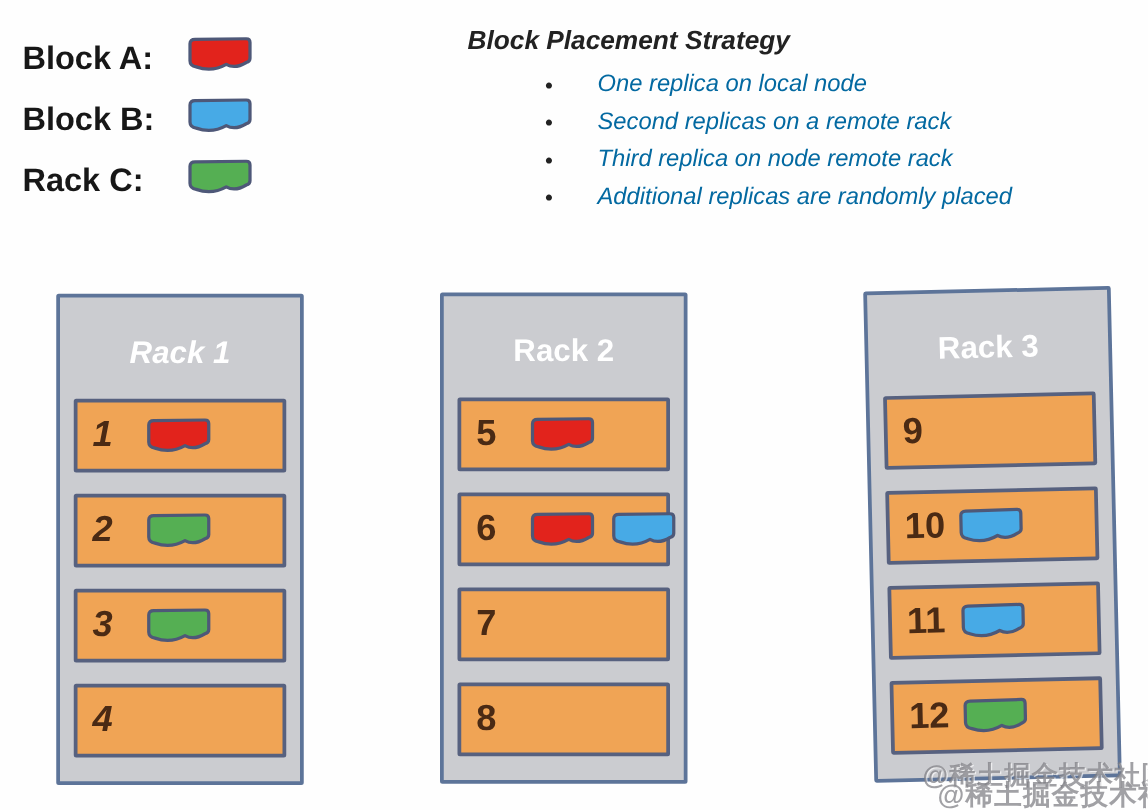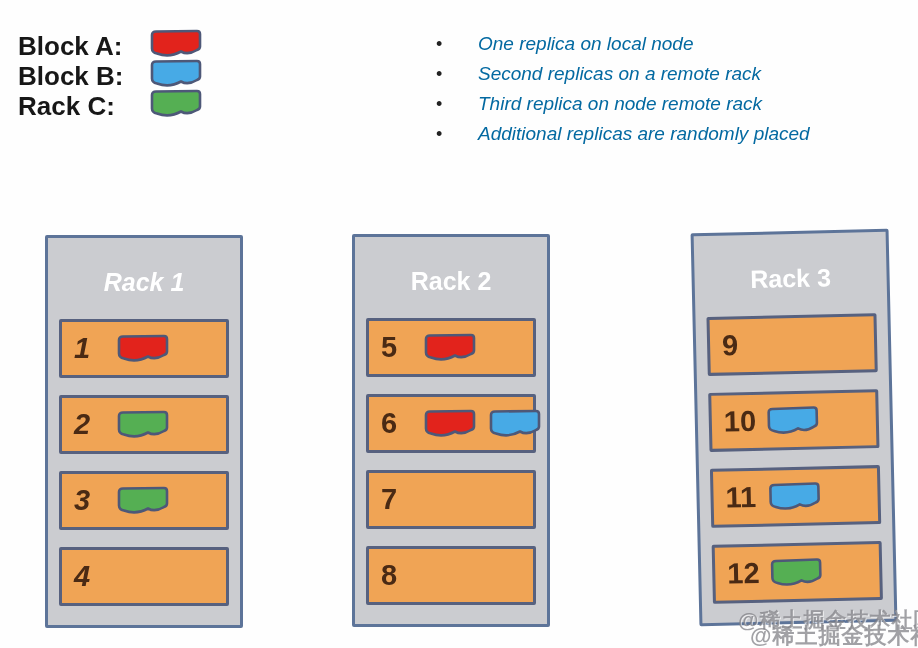--- a/index.html
+++ b/index.html
@@ -8,21 +8,21 @@
     position: relative;
     background: #fefefe;
     font-family: "Liberation Sans", sans-serif;
     color: #1d1d1d;
     overflow: hidden;
   }
 
   
   .legend {
     position: absolute; left: 18px; top: 31px;
-    display: flex; flex-direction: column; 
+    display: flex; flex-direction: column; gap: 19px;
   }
   .legend-row { display: flex; align-items: center; height: 30px; }
   .legend-label {
     width: 126px;
     font-size: 26px; font-weight: 700; color: #171717;
     letter-spacing: 0px;
   }
   .block-shape { display: inline-block; line-height: 0; }
   .legend-row .block-shape { margin-left: 4px; }
 
@@ -105,20 +105,21 @@
   </div>
   <div class="legend-row">
     <span class="legend-label">Rack C:</span>
     <span class="block-swatch"><span class="block-shape"><svg width="56" height="30" viewBox="0 0 56 30">
             <path d="M4,6 Q4,2.5 8,2.5 L49,2 Q52,2 52,5 L52,17.5 Q52,20 49,21 Q40,26.5 33,22.5 Q21.5,29 9,24.5 Q4,23.5 4,19.5 Z" fill="#55af53" stroke="#4e5878" stroke-width="2.6" stroke-linejoin="round"></path>
           </svg></span></span>
   </div>
 </div>
 
 <div class="strategy">
+  <div class="strategy-title">Block Placement Strategy</div>
   <div class="strategy-bullets">
     <div class="strategy-bullet">
       <span class="bullet-dot">•</span>
       <span class="bullet-text">One replica on local node</span>
     </div>
     <div class="strategy-bullet">
       <span class="bullet-dot">•</span>
       <span class="bullet-text">Second replicas on a remote rack</span>
     </div>
     <div class="strategy-bullet">

